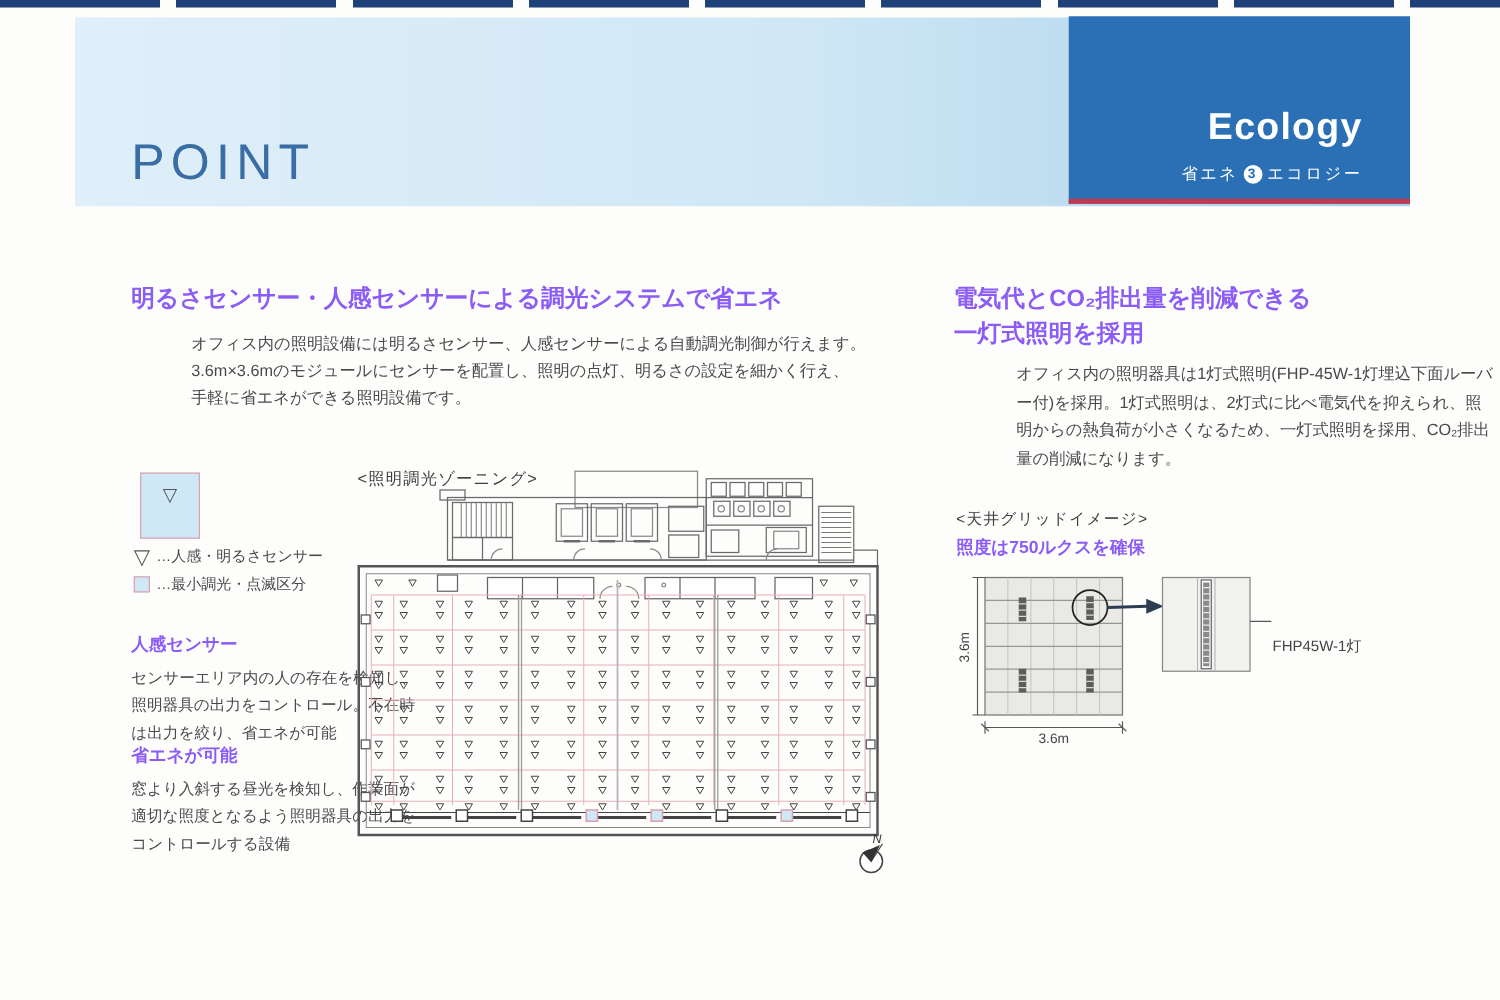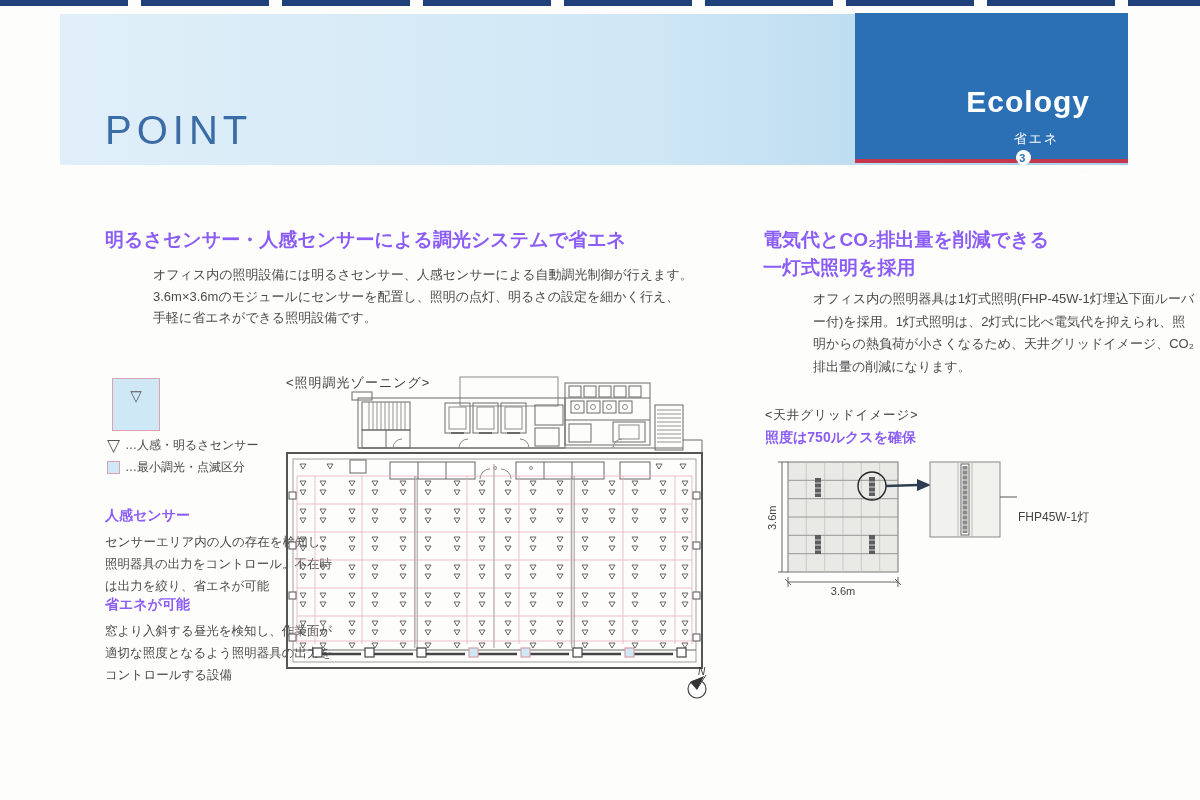--- a/index.html
+++ b/index.html
@@ -11,21 +11,21 @@
   .torn-top { position:absolute; left:0; top:0; width:1200px; height:6px;
     background:repeating-linear-gradient(90deg,#20407a 0,#20407a 128px,rgba(32,64,122,0) 128px,rgba(32,64,122,0) 141px); }
   .band { position:absolute; left:60px; top:14px; width:1068px; height:151px;
     background:linear-gradient(90deg,#e0eff9 0%,#cfe7f5 55%,#a8d0ea 100%); }
   .point { position:absolute; left:45px; bottom:12px; font-size:40px; letter-spacing:5px;
     color:#3a6ca6; font-weight:400; }
   .eco-box { position:absolute; left:855px; top:13px; width:273px; height:150px;
     background:#2b70b5; border-bottom:4px solid #c4384f; color:#fff; }
   .eco-title { position:absolute; right:38px; top:72px; font-size:30px; font-weight:700; letter-spacing:1px; }
   .eco-sub { position:absolute; right:38px; top:117px; font-size:13px; letter-spacing:2px;
-    display:flex; gap:2px;flex-direction:column; }
+    display:flex; align-items:center; gap:2px; }
   .eco-circ { display:inline-flex; align-items:center; justify-content:center;
     width:15px; height:15px; border-radius:50%; background:#ffffff; color:#2b70b5;
     font-size:11px; font-weight:bold; margin:0 2px; }
 
   
   .h-blue { color:#8b5cf6; font-weight:bold; }
   .heading-main { position:absolute; font-size:19px; line-height:28px; white-space:pre-line; }
   .jp-body { position:absolute; color:#4a4a4a; font-size:13px; line-height:21.5px; white-space:pre-line;margin-left:48px; }
   .sub-head { position:absolute; font-size:14px; }
   .sub-body { position:absolute; color:#4a4a4a; font-size:12.5px; line-height:22px; }
@@ -485,21 +485,21 @@
         <circle cx="414" cy="317" r="9" stroke="#444" stroke-width="1.2" fill="#fff"></circle>
         <line x1="414" y1="317" x2="423" y2="303" stroke="#444" stroke-width="1"></line>
         <polygon points="414,318 421,304 407,310" fill="#333"></polygon>
       </g>
     </g>
   </svg>
   <span class="north-label">N</span>
 
   <div class="heading-main h-blue right-heading">電気代とCO₂排出量を削減できる
 一灯式照明を採用</div>
-  <div class="jp-body right-body">オフィス内の照明器具は1灯式照明(FHP-45W-1灯埋込下面ルーバー付)を採用。1灯式照明は、2灯式に比べ電気代を抑えられ、照明からの熱負荷が小さくなるため、天井グリッドイメージ、CO₂排出量の削減になります。</div>
+  <div class="jp-body right-body">オフィス内の照明器具は1灯式照明(FHP-45W-1灯埋込下面ルーバー付)を採用。1灯式照明は、2灯式に比べ電気代を抑えられ、照明からの熱負荷が小さくなるため、一灯式照明を採用、CO₂排出量の削減になります。</div>
   <div class="grid-title">&lt;天井グリッドイメージ&gt;</div>
   <div class="lux-note h-blue">照度は750ルクスを確保</div>
 
   <svg class="ceil-svg" width="340" height="150" viewBox="0 0 340 150">
     <rect x="23" y="7" width="110" height="110" fill="#e9e9e6" stroke="#777"></rect>
     <g stroke="#bdbdba" stroke-width="0.7">
       <line x1="41.3" y1="7" x2="41.3" y2="117"></line>
         <line x1="59.7" y1="7" x2="59.7" y2="117"></line>
       <line x1="78" y1="7" x2="78" y2="117"></line>
         <line x1="96.3" y1="7" x2="96.3" y2="117"></line>

